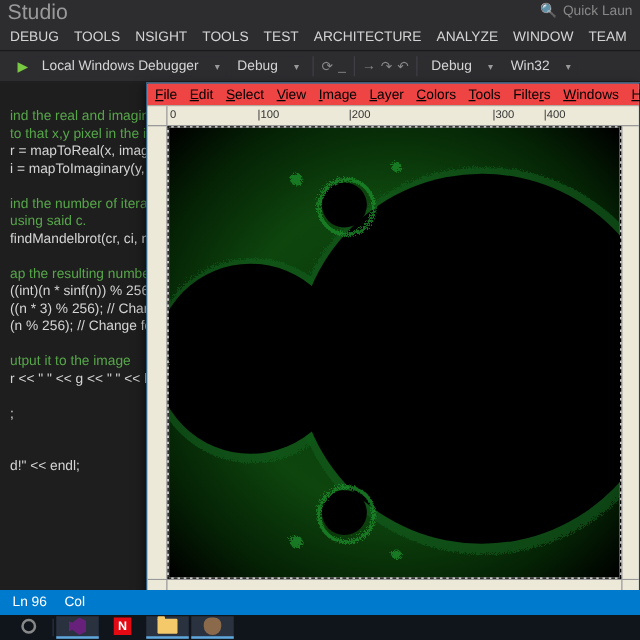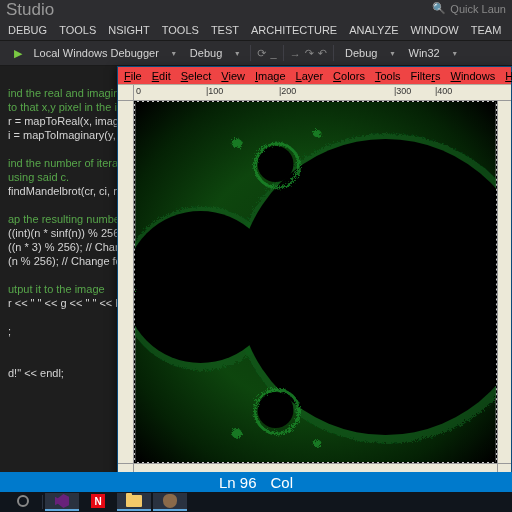--- a/index.html
+++ b/index.html
@@ -32,21 +32,21 @@
 .gimp-canvas{flex:1;background:#c8c8c8;position:relative;border:1px dashed #000;overflow:hidden}
 .fractal{width:100%;height:100%;display:block}
 .gimp-sb{width:14px;background:#ece9d8;border-left:1px solid #999}
 .gimp-bottom{height:14px;background:#ece9d8;border-top:1px solid #999;display:flex}
 .gimp-bottom .c{width:16px;border-right:1px solid #999}
 .gimp-bottom .h{flex:1}
 .gimp-bottom .s{width:14px;border-left:1px solid #999}
 .gimp-status{height:20px;background:#ece9d8;border-top:1px solid #fff;display:flex;align-items:center;gap:4px;padding:0 4px;font-size:10px;color:#000}
 .gimp-status .box{border:1px solid #999;background:#fff;padding:1px 4px;display:flex;align-items:center;gap:2px}
 .gimp-status .fname{border:1px inset #999;background:#fff;padding:1px 4px;flex:1}
-.vs-status{position:absolute;bottom:20px;left:0;right:0;height:20px;background:#007acc;color:#fff;display:flex;align-items:center;justify-content:center;padding:0 10px;font-size:15px;gap:14px}
+.vs-status{position:absolute;bottom:20px;left:0;right:0;height:20px;background:#007acc;color:#fff;display:flex;align-items:center;justify-content:flex-start;padding:0 10px;font-size:11px;gap:14px}
 .taskbar{position:absolute;bottom:0;left:0;right:0;height:20px;background:#10151c;display:flex;align-items:center;gap:2px;padding-left:6px}
 .taskbar .tb{width:34px;height:18px;display:flex;align-items:center;justify-content:center;border-bottom:2px solid transparent}
 .taskbar .tb.active{background:#2a3240;border-bottom-color:#5fa8dd}
 .taskbar .sep{width:1px;height:14px;background:#2a3240}
 .ico-steam{width:12px;height:12px;border:2px solid #888;border-radius:50%}
 .ico-vs{width:14px;height:14px;background:#68217a;clip-path:polygon(60% 0,100% 20%,100% 80%,60% 100%,20% 70%,0 80%,0 20%,20% 30%)}
 .ico-n{width:14px;height:14px;background:#e50914;color:#fff;font-weight:bold;font-size:10px;display:flex;align-items:center;justify-content:center}
 .ico-fold{width:16px;height:12px;background:#f3c969;border-radius:1px;position:relative}
 .ico-fold::before{content:"";position:absolute;top:-2px;left:0;width:6px;height:3px;background:#f3c969;border-radius:1px 1px 0 0}
 .ico-gimp{width:14px;height:14px;background:#8a6a4a;border-radius:40% 40% 50% 50%}

